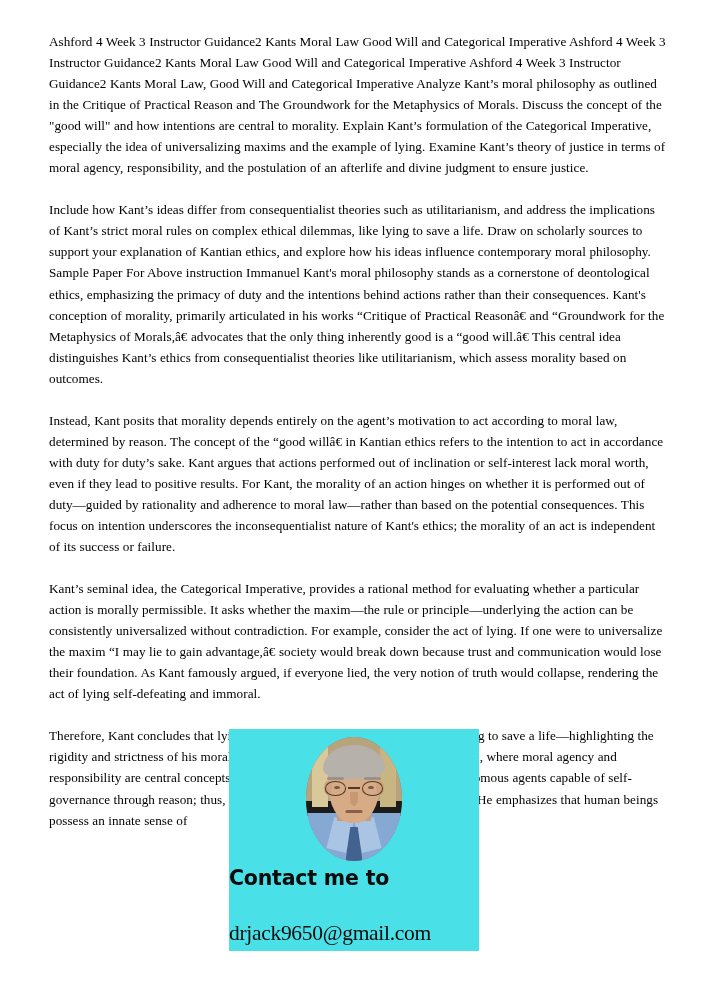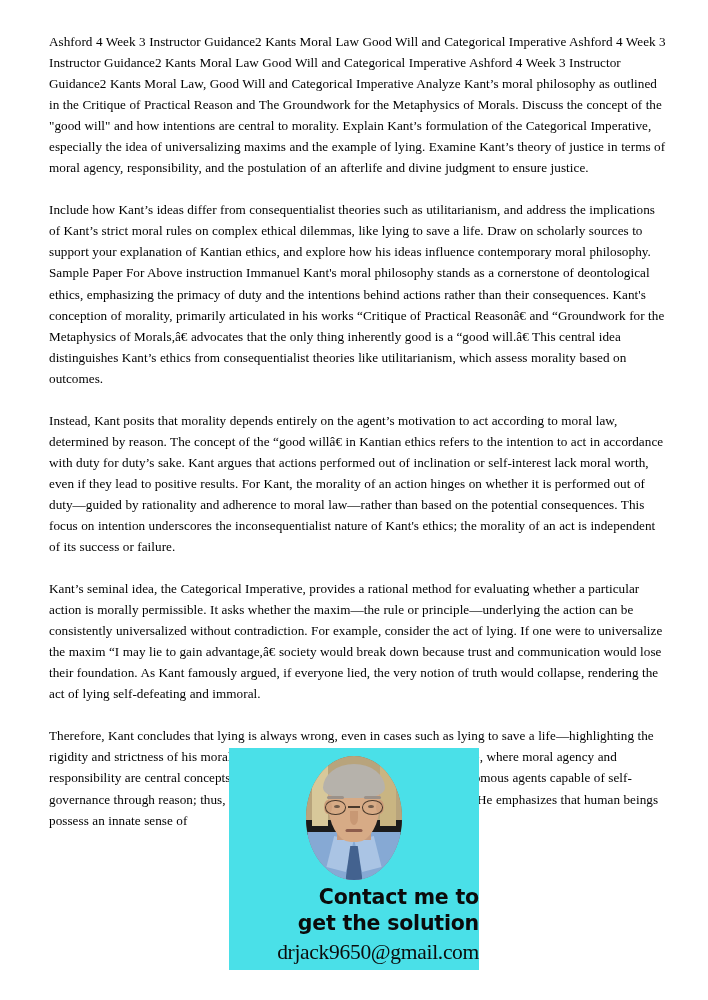--- a/index.html
+++ b/index.html
@@ -44,27 +44,27 @@
   }
 
   .para:last-child {
     margin-bottom: 0;
   }
 
   
   #contact-overlay {
     position: absolute;
     left: 229px;
-    top: 748px;
+    top: 729px;
     width: 250px;
     height: 222px;
     background: #4AE0E8;
     overflow: hidden;
     box-sizing: border-box;
-    text-align: right;
+    text-align: left;
   }
 
   #avatar-wrap {
     position: absolute;
     left: 50%;
     top: 8px;
     transform: translateX(-50%);
     width: 96px;
     height: 124px;
     border-radius: 50% / 50%;
@@ -275,19 +275,18 @@
         <div class="lens l"></div>
         <div class="lens r"></div>
         <div class="bridge"></div>
       </div>
       <div class="photo-nose"></div>
       <div class="photo-mouth"></div>
     </div>
 
     <div class="contact-line" id="contact-line-1">Contact me to</div>
 
-    <div class="contact-line" id="contact-line-2">get the solution</div>
 
     <div id="contact-email">drjack9650@gmail.com</div>
 
   </div>
 
 </div>
 
 </body></html>

